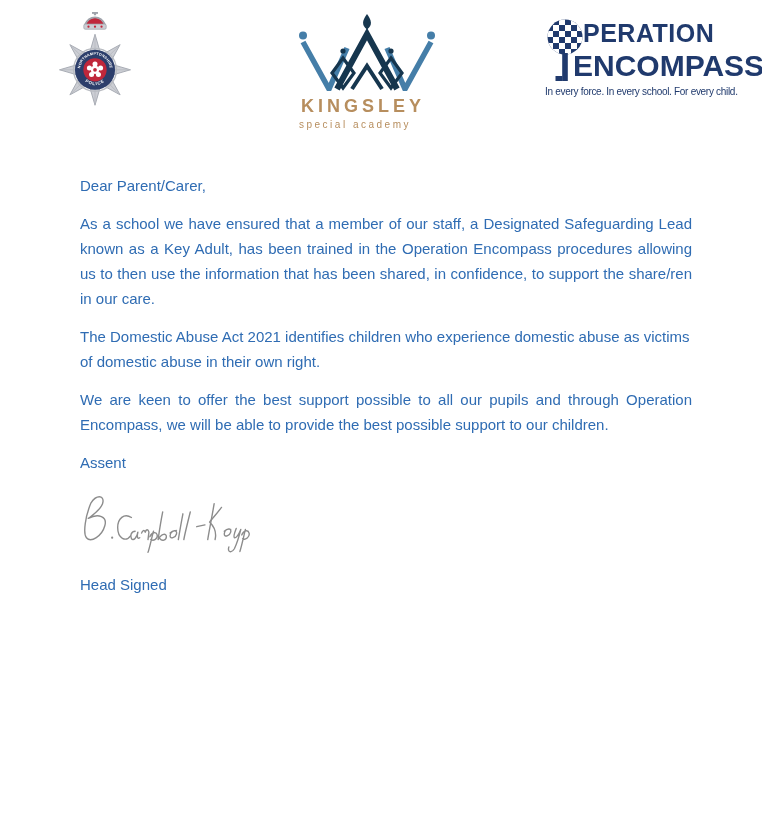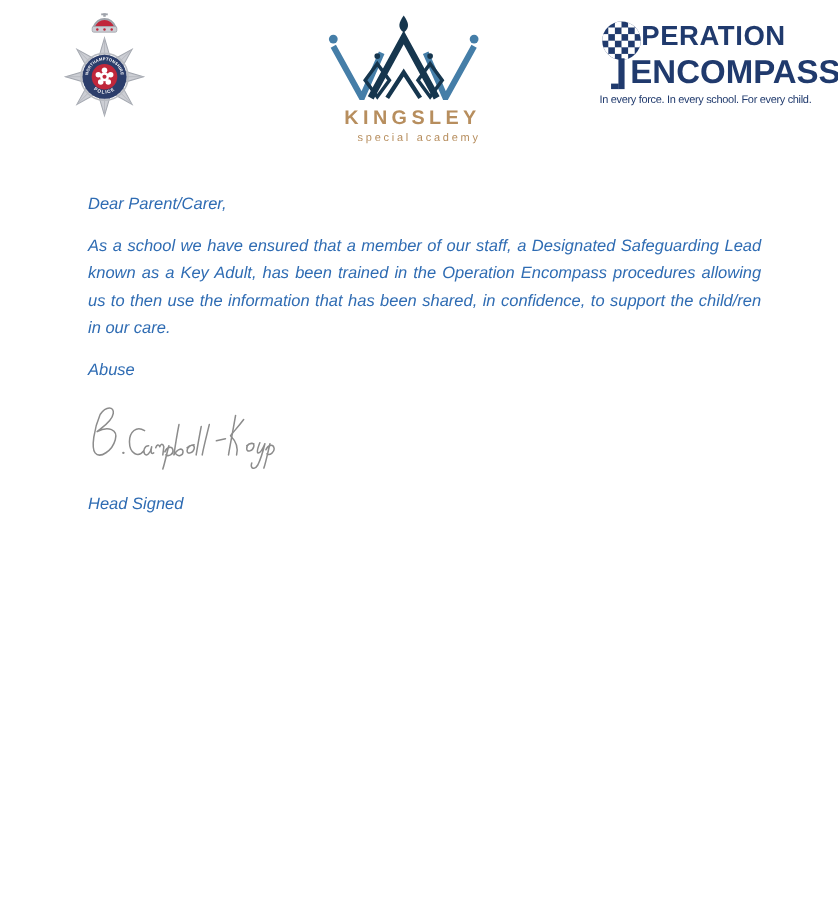--- a/index.html
+++ b/index.html
@@ -14,40 +14,40 @@
     --signature-ink:#8c8c8c;
   }
   *{margin:0;padding:0;box-sizing:border-box;}
   html,body{background:#ffffff;}
   .page{
     position:relative;width:762px;height:820px;background:#ffffff;overflow:hidden;
     font-family:"Liberation Sans","DejaVu Sans",sans-serif;
   }
   
   .police-badge{position:absolute;left:53px;top:12px;width:84px;height:96px;}
-  .kingsley{position:absolute;left:297px;top:13px;width:140px;text-align:right;}
+  .kingsley{position:absolute;left:297px;top:13px;width:140px;text-align:left;}
   .kingsley .k-title{
     margin-top:1px;font-size:18px;font-weight:bold;letter-spacing:4px;
     color:var(--kingsley-gold);white-space:nowrap;text-indent:4px;
   }
   .kingsley .k-sub{
     margin-top:2px;font-size:10px;letter-spacing:2.5px;color:var(--kingsley-gold);
     white-space:nowrap;text-indent:2px;
   }
   .oe{position:absolute;left:545px;top:22px;width:212px;height:80px;color:var(--encompass-navy);}
   .oe-icon{position:absolute;left:1px;top:-4px;}
   .oe-line1{position:absolute;left:38px;top:-3px;font-size:25px;font-weight:600;letter-spacing:0.5px;white-space:nowrap;}
   .oe-line2{position:absolute;left:17px;top:27px;font-size:30px;font-weight:600;letter-spacing:0px;white-space:nowrap;margin-left:11px;}
   .oe-tag{position:absolute;left:0;top:64px;font-size:10px;font-weight:400;letter-spacing:-0.3px;white-space:nowrap;}
   
   .letter-body{
     position:absolute;left:80px;top:173px;width:612px;
     font-size:15px;line-height:25px;color:var(--body-text);
   }
-  .letter-body p{margin:0 0 13px 0;font-style:italic;}
+  .letter-body p{margin:0 0 13px 0;}
   .para.justify{text-align:justify;}
   .signature-block{margin:6px 0 14px 0;height:70px;}
 </style>
 </head>
 <body>
 
 <div class="page">
 
   <header>
 
@@ -153,24 +153,26 @@
       <div class="oe-line1"><span>PERATION</span></div>
       <div class="oe-line2">ENCOMPASS</div>
       <div class="oe-tag">In every force. In every school. For every child.</div>
     </div>
   </header>
 
   <main class="letter-body">
     <p class="salutation">Dear Parent/Carer,</p>
 
     <div>
-        <p class="para justify">As a school we have ensured that a member of our staff, a Designated Safeguarding Lead known as a Key Adult, has been trained in the Operation Encompass procedures allowing us to then use the information that has been shared, in confidence, to support the child/ren in our care.</p>
+        <p class="para justify">As a school we have ensured that a member of our staff, a Designated Safeguarding Lead known as a Key Adult, has been trained in the Operation Encompass procedures allowing us to then use the information that has been shared, in confidence, to support the share/ren in our care.</p>
+        <p class="para">The Domestic Abuse Act 2021 identifies children who experience domestic abuse as victims of domestic abuse in their own right.</p>
+        <p class="para justify">We are keen to offer the best support possible to all our pupils and through Operation Encompass, we will be able to provide the best possible support to our children.</p>
       </div>
 
-    <p>Abuse</p>
+    <p>Assent</p>
 
     <div class="signature-block">
       <svg width="170" height="70" viewBox="0 0 185 72" aria-hidden="true">
         <g fill="none" stroke="#8c8c8c" stroke-width="1.5" stroke-linecap="round" stroke-linejoin="round">
 
           <path d="M12,14 C18,5 26,6 25,13 C24,21 14,27 9,31 C20,25 30,29 27,39 C24,50 12,58 7,52 C3,47 6,28 12,14"></path>
           <circle cx="35" cy="52" r="1.2" fill="#8c8c8c" stroke="none"></circle>
 
           <path d="M56,30 C48,25 41,31 41,41 C41,53 50,57 55,50"></path>
           <path d="M60,45 C56,45 54,50 56,53 C58,56 62,52 63,46 C62,50 62,54 65,52"></path>

